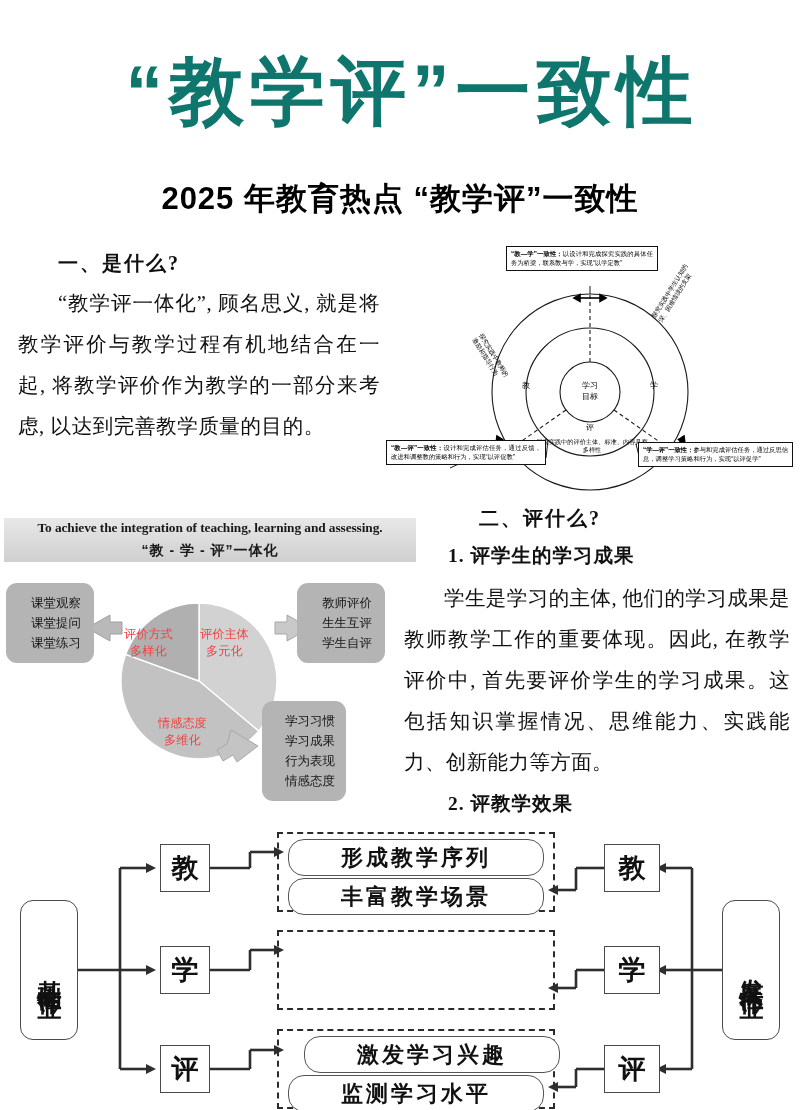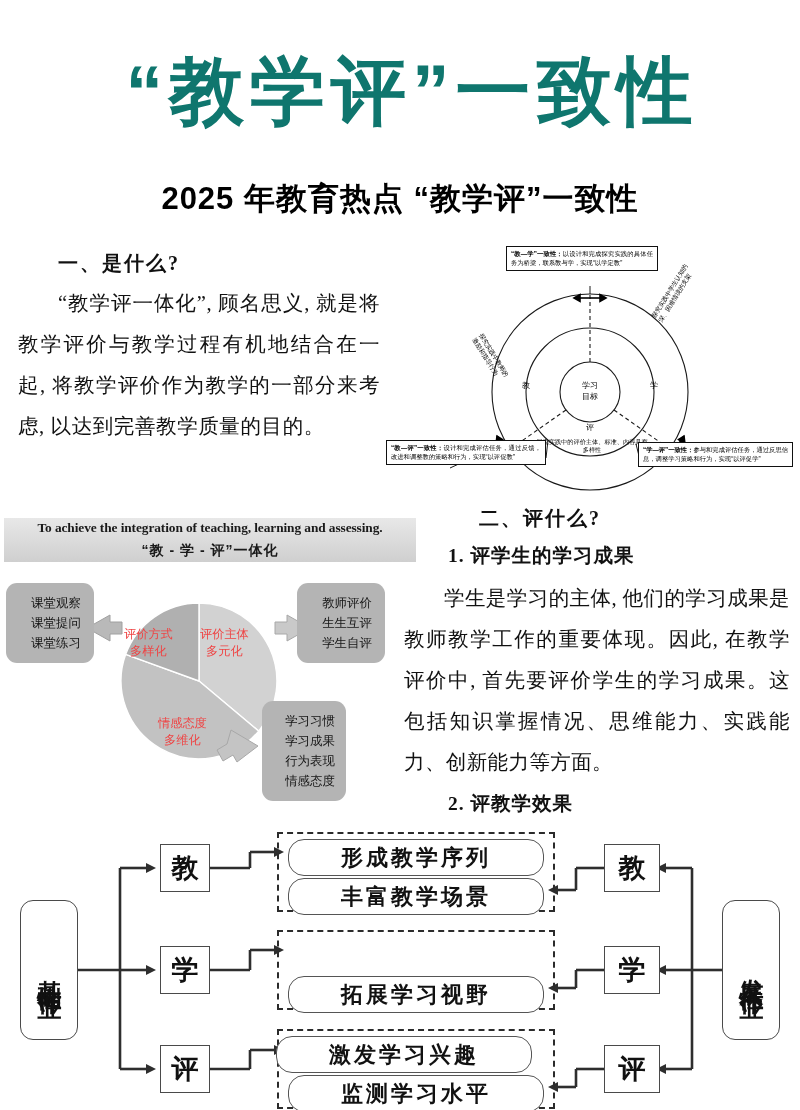--- a/index.html
+++ b/index.html
@@ -391,17 +391,16 @@
   <div class="fc-sq" style="left:160px; top:124px; width:50px; height:48px;">学</div>
   <div class="fc-sq" style="left:160px; top:223px; width:50px; height:48px;">评</div>
 
   <div class="fc-sq" style="left:604px; top:22px;  width:56px; height:48px;">教</div>
   <div class="fc-sq" style="left:604px; top:124px; width:56px; height:48px;">学</div>
   <div class="fc-sq" style="left:604px; top:223px; width:56px; height:48px;">评</div>
 
   <div class="fc-pill" style="left:288px; top:17px; width:256px; height:37px;">形成教学序列</div>
   <div class="fc-pill" style="left:288px; top:56px; width:256px; height:37px;">丰富教学场景</div>
 
-  <div class="fc-pill" style="left:288px; top:154px; width:256px; height:37px;">拓展学习视野</div>
-
-  <div class="fc-pill" style="left:276px; top:214px; width:256px; height:37px;">激发学习兴趣</div>
+
+  <div class="fc-pill" style="left:304px; top:214px; width:256px; height:37px;">激发学习兴趣</div>
   <div class="fc-pill" style="left:288px; top:253px; width:256px; height:37px;">监测学习水平</div>
 </div>
 
 </body></html>

